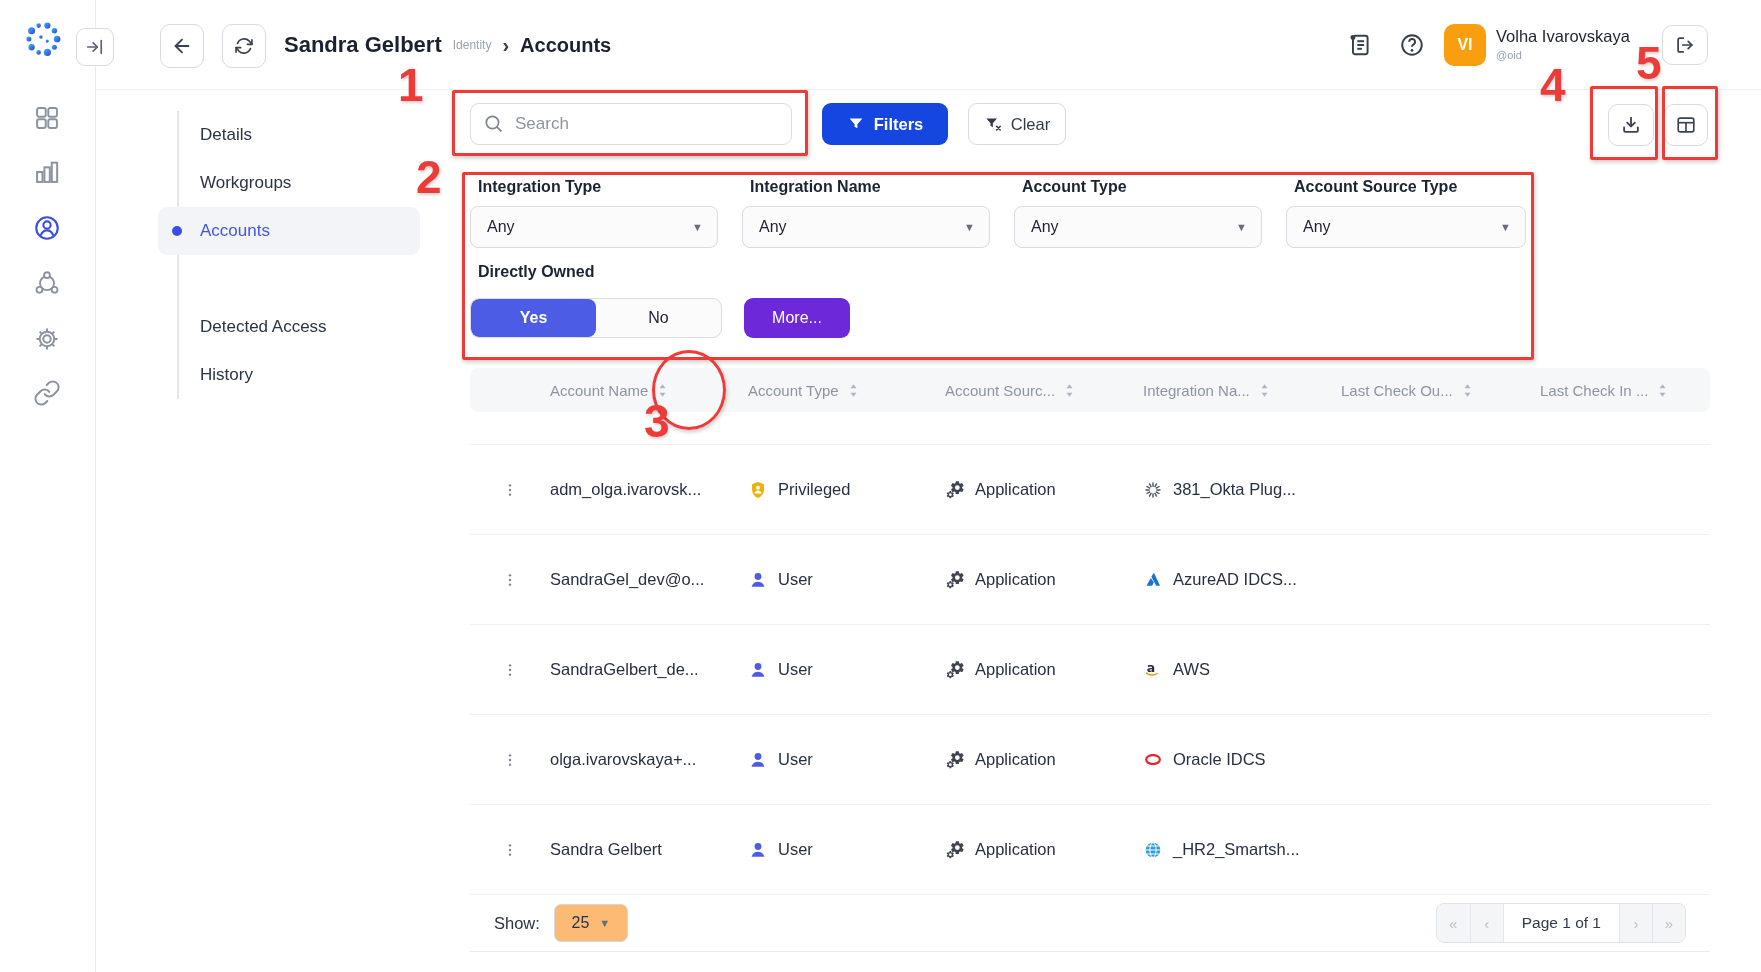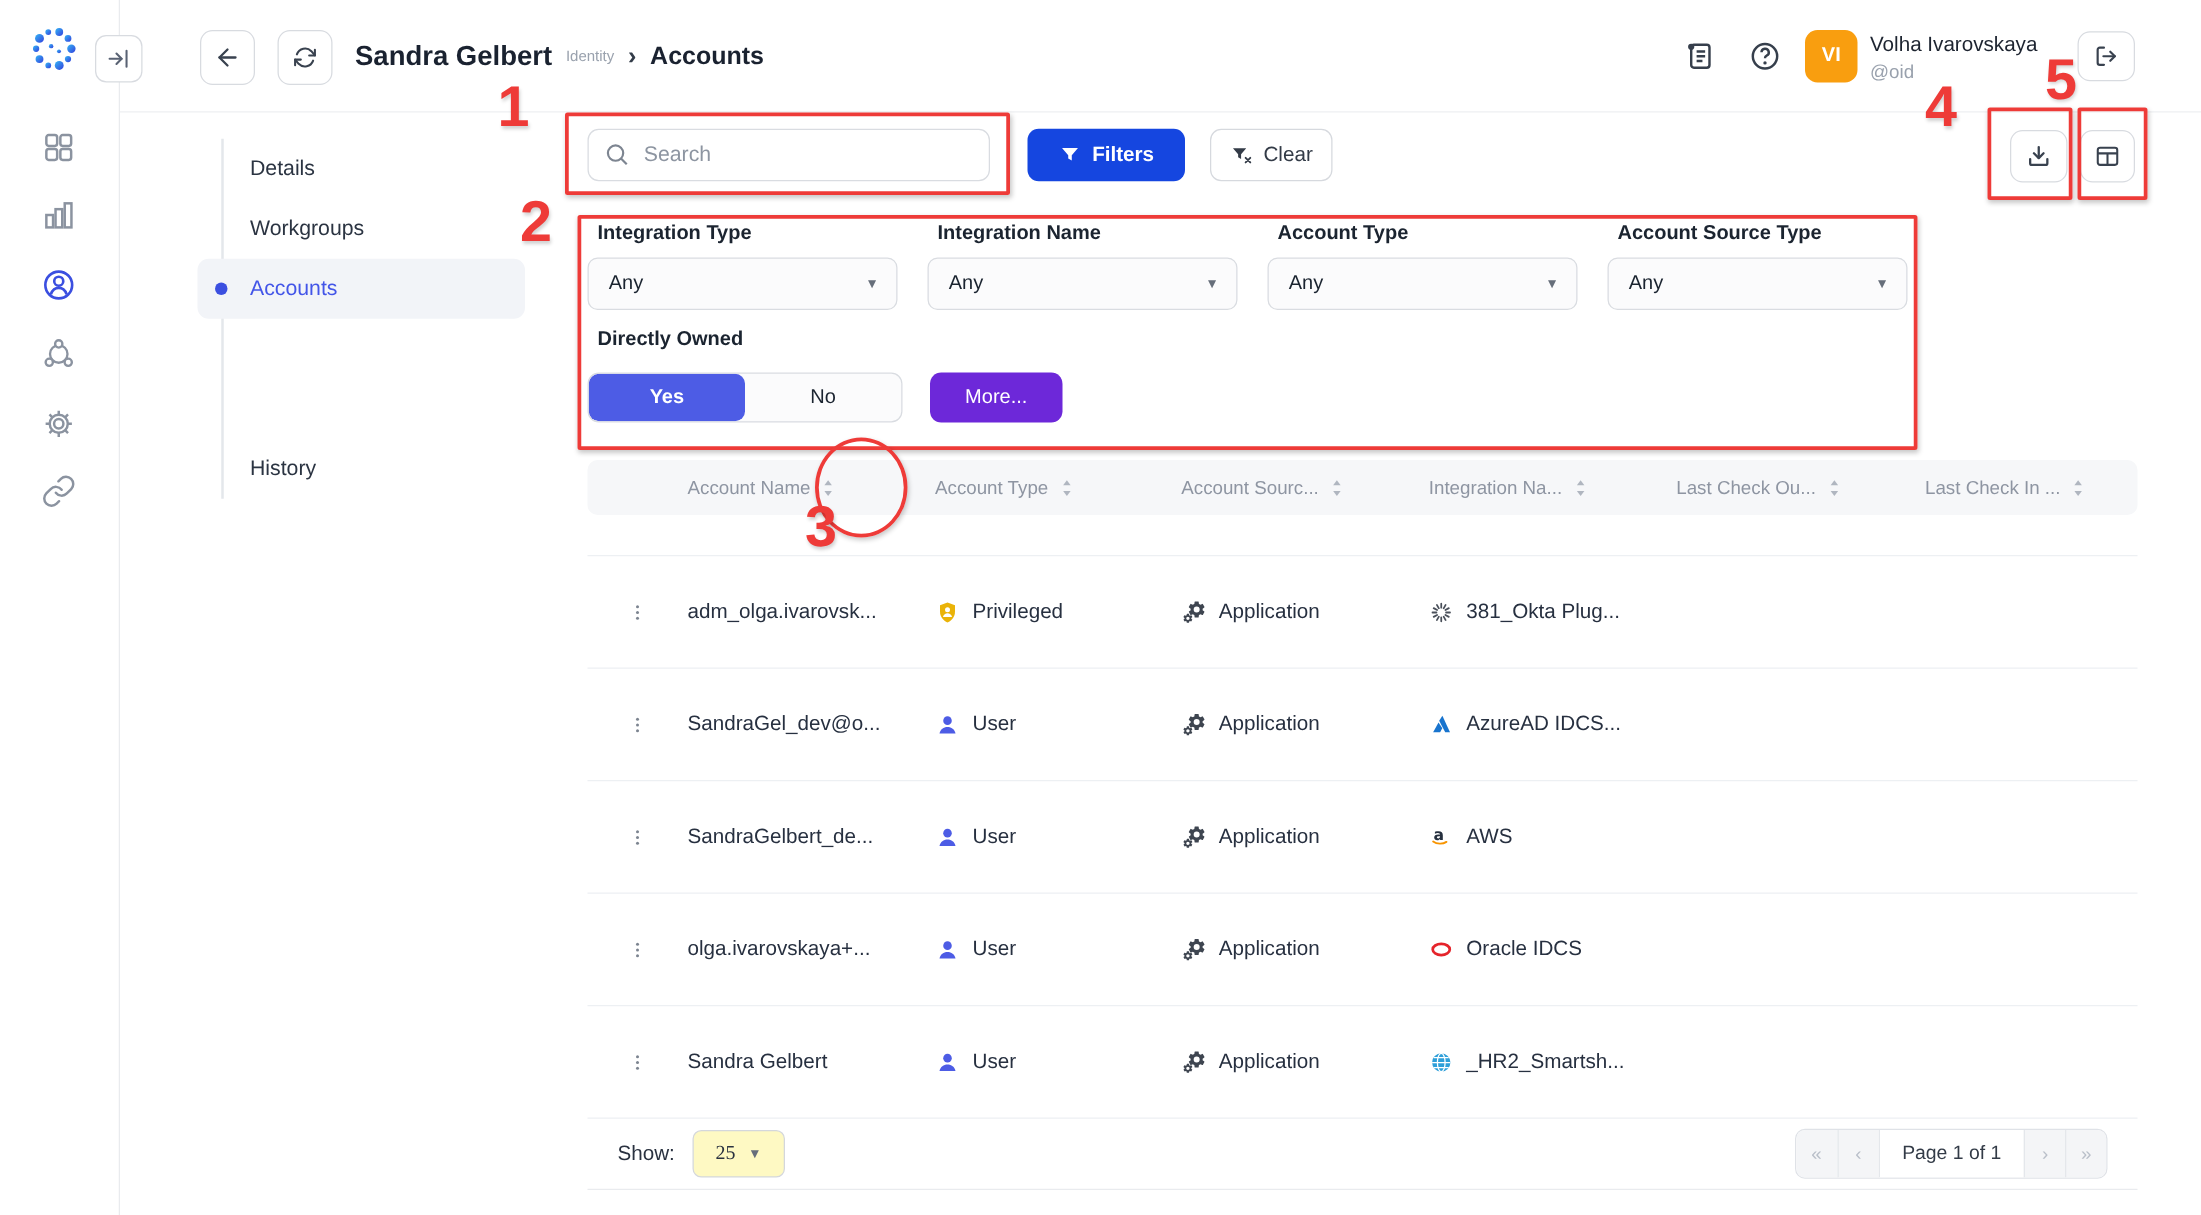--- a/index.html
+++ b/index.html
@@ -34,21 +34,21 @@
   .bc-sub { font-size:12px; color:#9aa2ae; }
   .bc-sep { font-size:20px; font-weight:700; color:#333c49; }
   .bc-current { font-size:20px; font-weight:700; color:#1a2230; }
   .hicon { position:absolute; top:32px; width:26px; height:26px; color:#363f4c; cursor:pointer; }
   .avatar {
     position:absolute; left:1348px; top:24px; width:42px; height:42px; border-radius:10px;
     display:flex; align-items:center; justify-content:center;
     color:#fff; font-size:16px; font-weight:700; cursor:pointer;
   }
   .uname { position:absolute; left:1400px; top:27px; font-size:16.5px; font-weight:500; color:#1d2430; white-space:nowrap; }
-  .uhandle { position:absolute; left:1400px; top:49px; font-size:15px; color:#99a1ad; }
+  .uhandle { position:absolute; left:1400px; top:49px; font-size:11px; color:#99a1ad; }
   .btn-logout { position:absolute; left:1566px; top:25px; width:46px; height:40px; }
 
   
   .navline { position:absolute; left:177px; top:111px; width:2px; height:288px; background:#e4e7eb; }
   .navitem { position:absolute; left:158px; width:262px; height:48px; display:flex; align-items:center; cursor:pointer; }
   .navitem span { margin-left:42px; font-size:17px; color:#2b3442; }
   .navitem.active { background:#f2f4f8; border-radius:9px; }
   .navitem.active span { color:#4355e8; }
   .navdot { position:absolute; left:14px; top:19px; width:10px; height:10px; border-radius:50%; background:#3b4fe0; }
 
@@ -106,22 +106,22 @@
   .kebabcell { display:flex; justify-content:center; }
   .kebab { background:none; border:none; width:30px; height:34px; color:#7c8490; cursor:pointer; display:flex; align-items:center; justify-content:center; }
   .with-ic { display:flex; align-items:center; gap:10px; }
   .ic16 { width:16px; height:16px; }
   .ic20 { width:20px; height:20px; flex:0 0 auto; }
 
   
   .pagerow { height:56px; display:flex; align-items:center; padding-left:24px; }
   .showlabel { font-size:16.5px; color:#2a3240; margin-right:14px; }
   .showdd {
-    width:74px; height:38px; background:#fef9c3; border:1px solid #d4d7dc; border-radius:7px;
-    display:flex; align-items:center; justify-content:center; gap:10px; font-size:16px; color:#2a3240; cursor:pointer;font-family:Liberation Serif, serif;
+    width:74px; height:38px; background:#fdba74; border:1px solid #d4d7dc; border-radius:7px;
+    display:flex; align-items:center; justify-content:center; gap:10px; font-size:16px; color:#2a3240; cursor:pointer;
   }
   .pager { margin-left:auto; margin-right:24px; height:40px; display:flex; border:1px solid #dfe2e7; border-radius:8px; overflow:hidden; }
   .pgbtn { width:33px; height:100%; background:#f4f5f7; color:#b9bfc9; font-size:15px;
     display:flex; align-items:center; justify-content:center; border:none; border-left:1px solid #e4e7eb; cursor:pointer; }
   .pgbtn:first-child { border-left:none; }
   .pglabel { padding:0 18px; display:flex; align-items:center; font-size:15.5px; color:#333b47; background:#fff; border-left:1px solid #e4e7eb; }
   .pglabel + .pgbtn { border-left:1px solid #e4e7eb; }
 
   
   .redbox { position:absolute; border:3px solid #ee3b38; border-radius:2px; box-shadow:1px 2px 4px rgba(0,0,0,.22); z-index:40; pointer-events:none; }
@@ -392,20 +392,23 @@
   <div class="navitem" style="top:111px">
       <span>Details</span>
     </div>
   <div class="navitem" style="top:159px">
       <span>Workgroups</span>
     </div>
   <div class="navitem active" style="top:207px">
     <div class="navdot"></div>
     <span>Accounts</span>
   </div>
+  <div class="navitem" style="top:303px">
+      <span>Detected Access</span>
+    </div>
   <div class="navitem" style="top:351px">
       <span>History</span>
     </div>
 
   <div class="searchwrap">
     <svg>
         <use href="#sym-search"></use>
       </svg>
     <input type="text" placeholder="Search" style="">
   </div>

